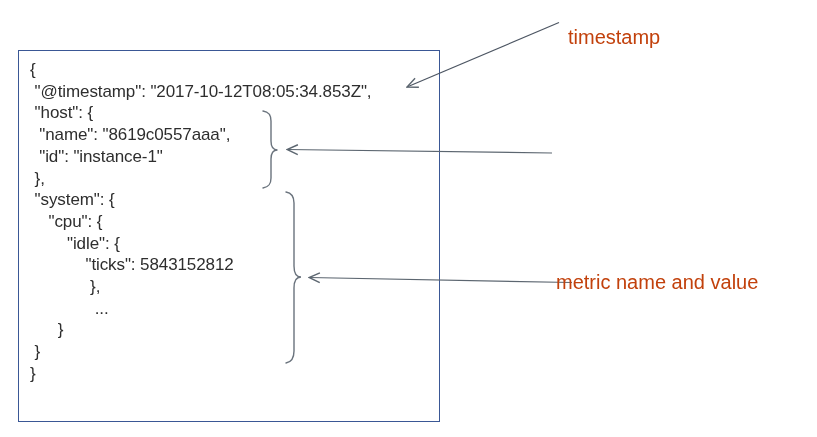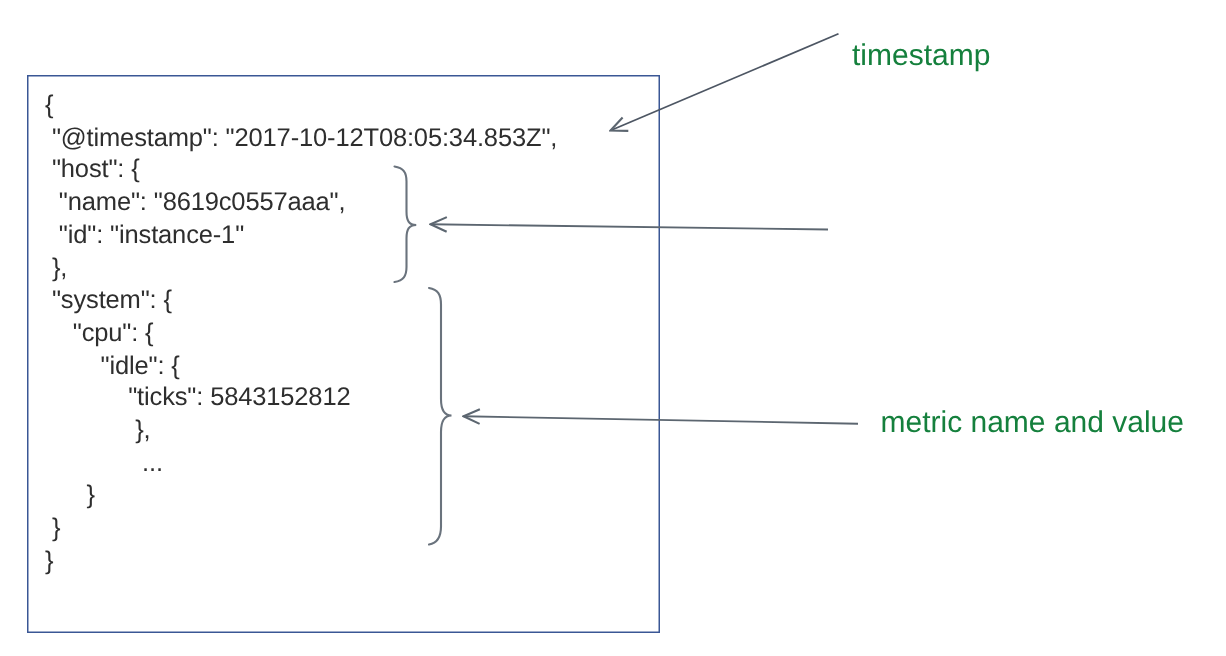--- a/index.html
+++ b/index.html
@@ -34,26 +34,26 @@
   .overlay {
     position: absolute;
     left: 0; top: 0;
     width: 817px; height: 437px;
     pointer-events: none;
   }
   .label {
     position: absolute;
     font-size: 20px;
     line-height: 23px;
-    color: #15803d;
+    color: #c2410c;
     white-space: nowrap;
   }
   .label-timestamp { left: 568px; top: 26px; }
   .label-dimensions { left: 570px; top: 144px; }
-  .label-metric { left: 587px; top: 271px; }
+  .label-metric { left: 556px; top: 271px; }
 </style>
 </head>
 <body>
 
 <div class="canvas">
 
   <div class="json-box"></div>
 
   <div class="json-code">
     <div class="json-line">{</div>

